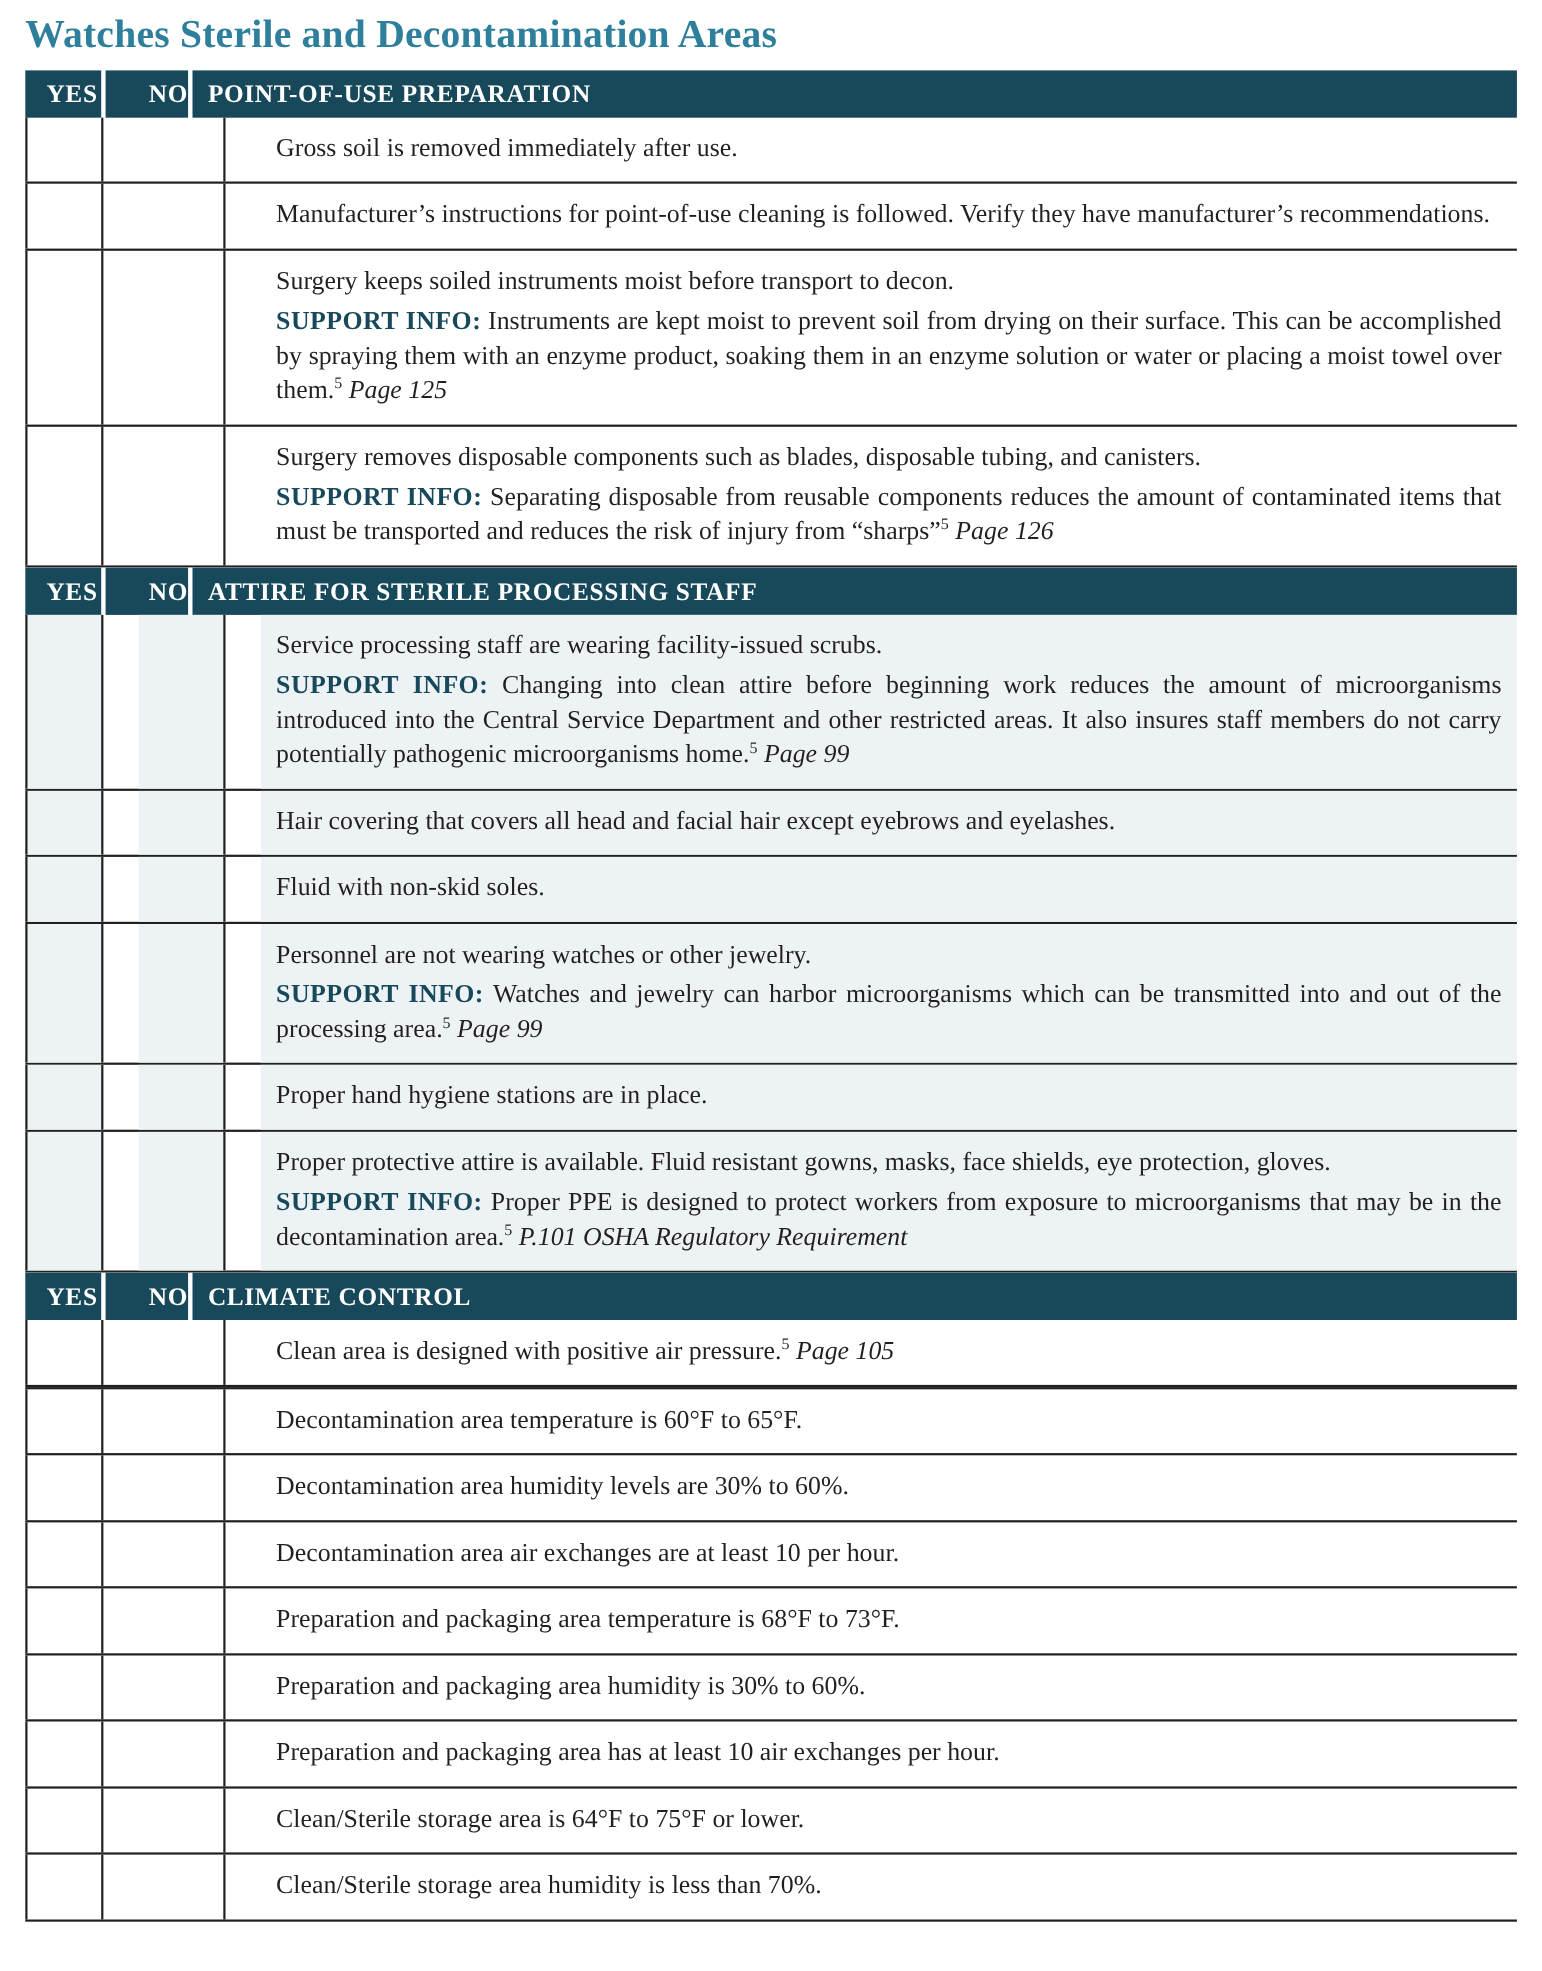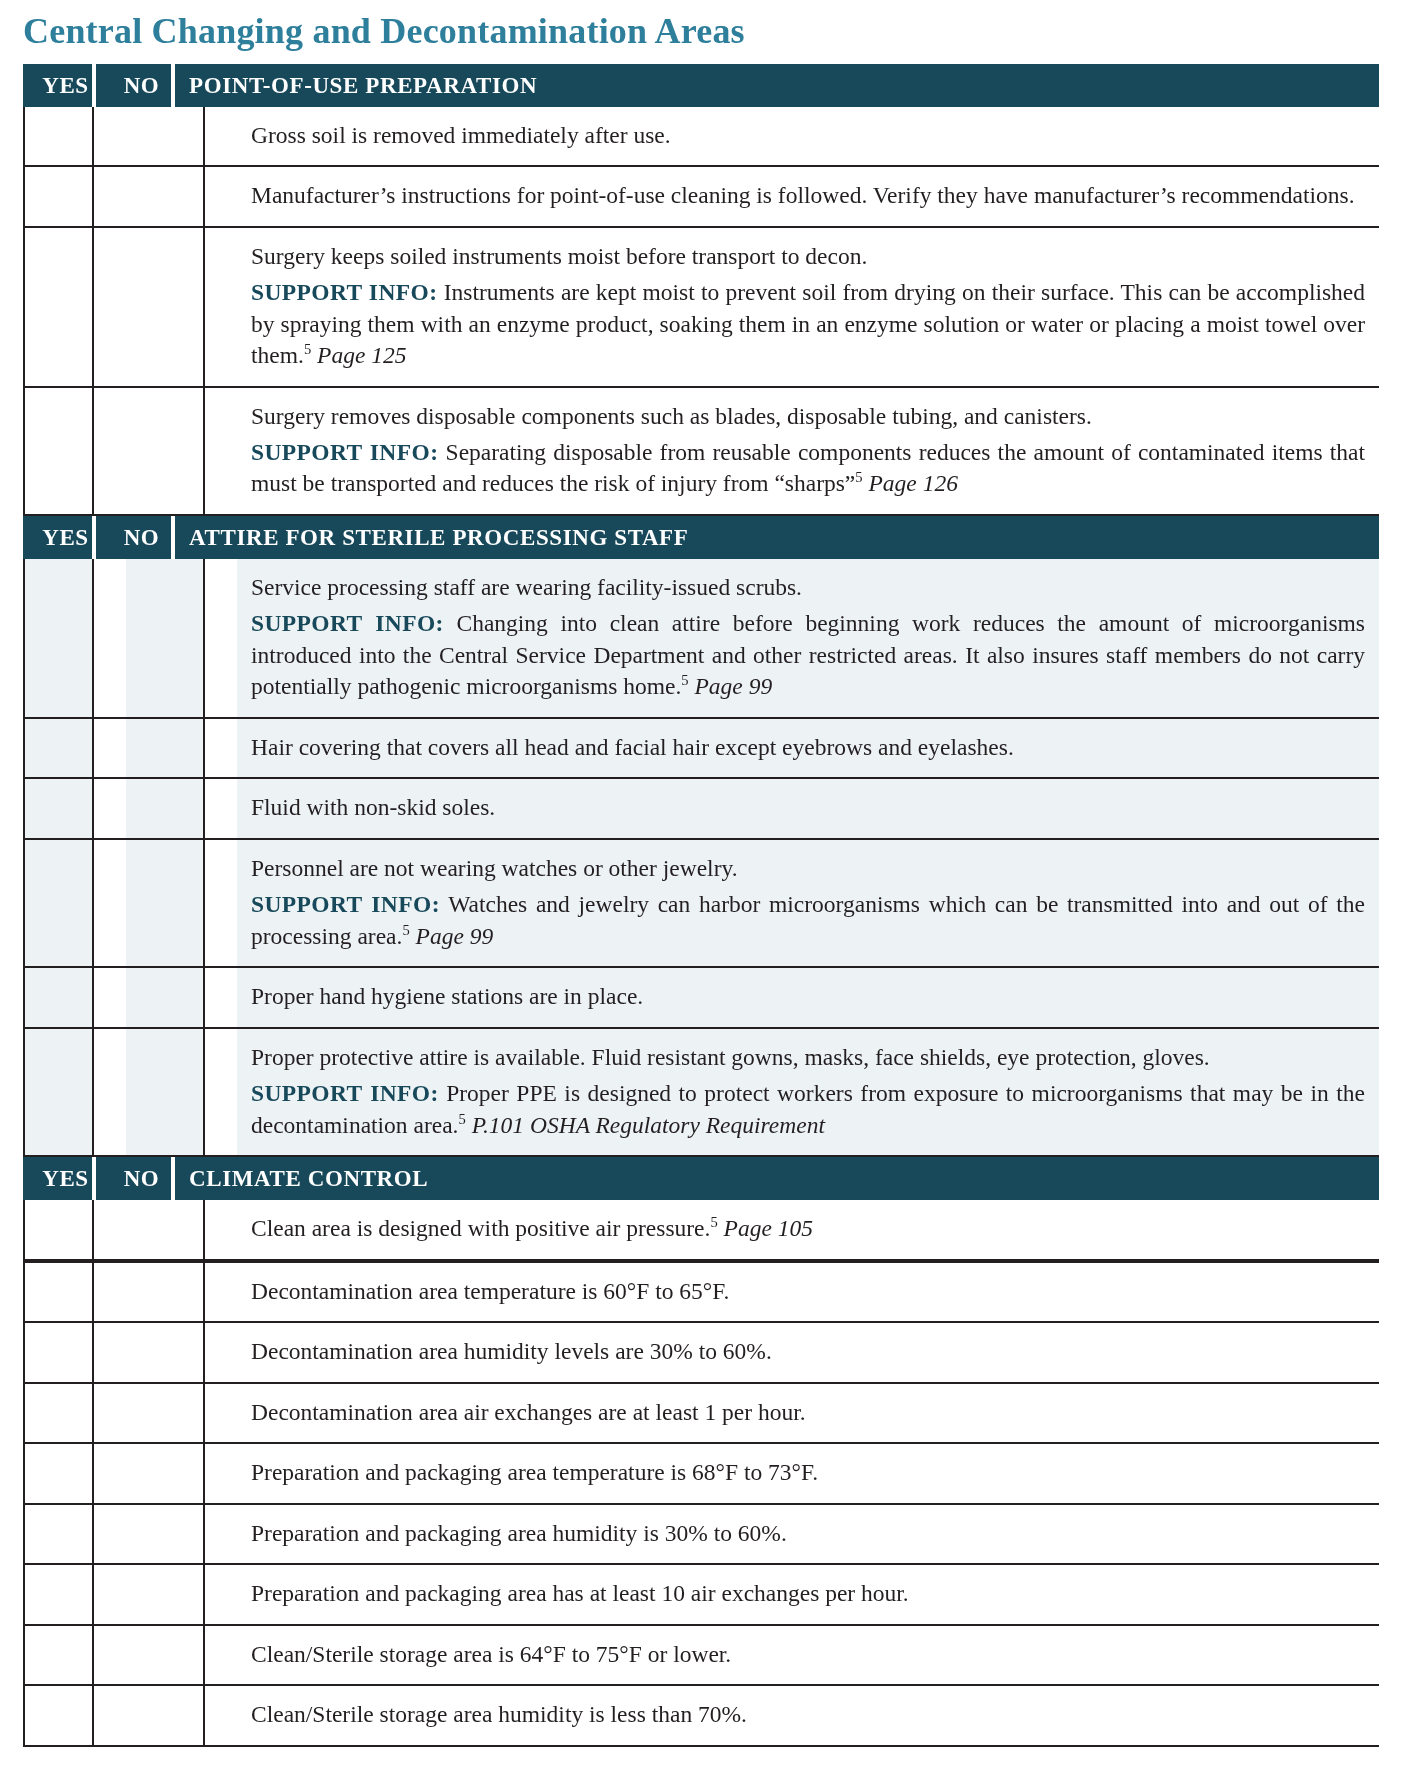--- a/index.html
+++ b/index.html
@@ -23,21 +23,21 @@
   .header-row { display: flex; background: var(--page_bg, #fff); }
   .hcell {
     background: var(--header_bg, #17495a);
     color: var(--header_text, #ffffff);
     font-weight: 700;
     font-size: 23px;
     letter-spacing: 0.6px;
     padding: 9px 0 8px 16px;
   }
   .hcell.yes { width: 69px; text-align: center; margin-right: 4px; }
-  .hcell.no  { width: 75px; text-align: center; margin-right: 4px; }
+  .hcell.no  { width: 75px; text-align: right; margin-right: 4px; }
   .hcell.sec { flex: 1; padding-left: 14px; }
 
   .body-row { display: flex; border-bottom: 2px solid var(--border, #231f20); gap: 32px; }
   .cell.yes {
     width: 71px;
     border-left: 2px solid var(--border, #231f20);
     border-right: 2px solid var(--border, #231f20);
   }
   .cell.no {
     width: 79px;
@@ -59,21 +59,21 @@
     color: var(--support_label, #17495a);
     letter-spacing: 0.4px;
   }
   .ref { font-style: italic; }
   sup { font-size: 62%; line-height: 0; }
 </style>
 </head>
 <body>
 
 <div class="page">
-  <h1 class="title">Central Changing and Decontamination Areas</h1>
+  <h1 class="title">Watches Sterile and Decontamination Areas</h1>
   <div class="table" id="checklist">
       <div class="header-row">
         <div class="hcell yes">YES</div>
         <div class="hcell no">NO</div>
         <div class="hcell sec">POINT-OF-USE PREPARATION</div>
       </div>
       <div class="body-row">
         <div class="cell yes"></div>
         <div class="cell no"></div>
         <div class="cell content">
@@ -180,21 +180,21 @@
         <div class="cell yes"></div>
         <div class="cell no"></div>
         <div class="cell content">
           <p class="main"><span>Decontamination area humidity levels are 30% to 60%.</span></p>
         </div>
       </div>
       <div class="body-row">
         <div class="cell yes"></div>
         <div class="cell no"></div>
         <div class="cell content">
-          <p class="main"><span>Decontamination area air exchanges are at least 1 per hour.</span></p>
+          <p class="main"><span>Decontamination area air exchanges are at least 10 per hour.</span></p>
         </div>
       </div>
       <div class="body-row">
         <div class="cell yes"></div>
         <div class="cell no"></div>
         <div class="cell content">
           <p class="main"><span>Preparation and packaging area temperature is 68°F to 73°F.</span></p>
         </div>
       </div>
       <div class="body-row">

